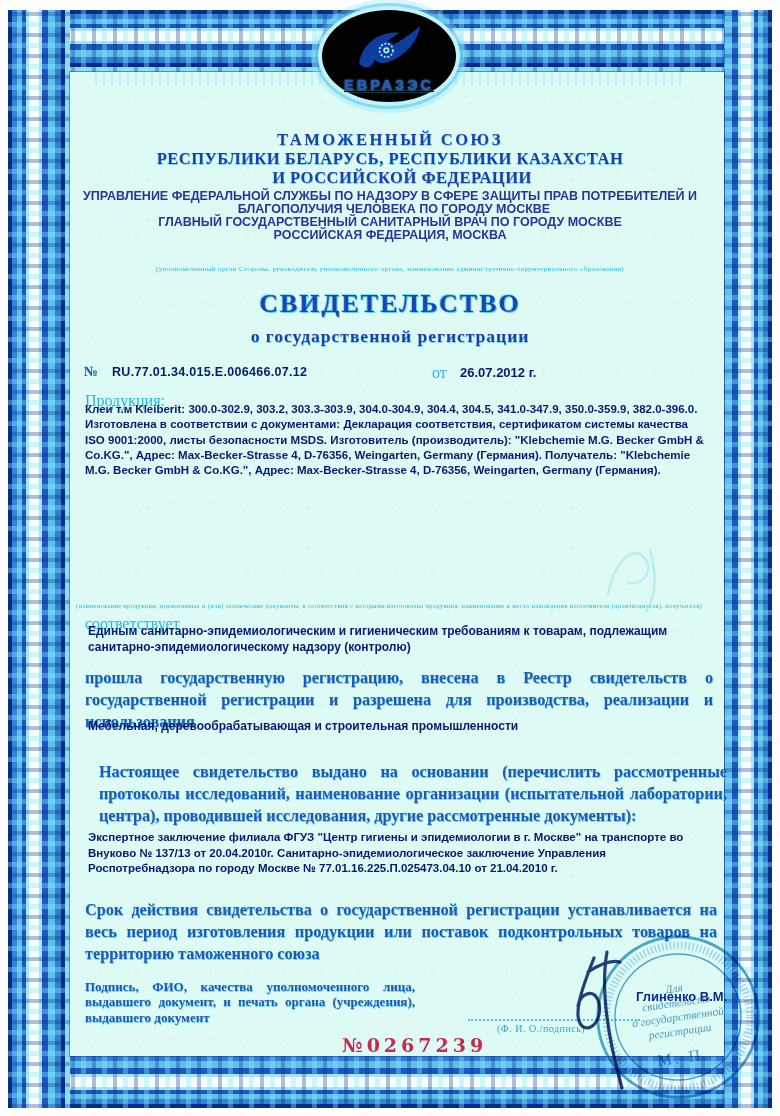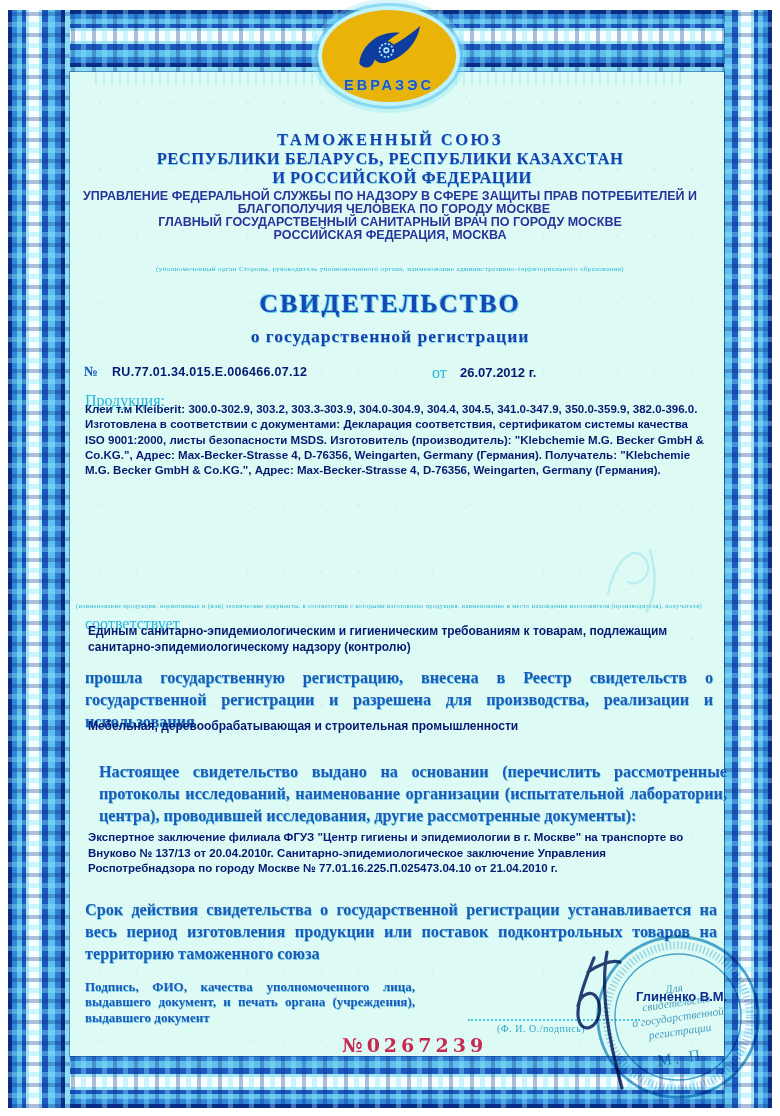--- a/index.html
+++ b/index.html
@@ -39,23 +39,23 @@
     border:1.5px solid rgba(12,44,140,.45); pointer-events:none;
   }
   .top-fringe {
     position:absolute; top:73px; left:95px; right:95px; height:12px; z-index:3;
     background:repeating-linear-gradient(90deg, rgba(100,210,240,.55) 0 2.5px, rgba(0,0,0,0) 2.5px 8px);
     opacity:.5;
   }
   
   .emblem {
     position:absolute; left:322px; top:10px; width:134px; height:92px; z-index:6;
-    background:#eab308; border-radius:50%;
+    background:#000000; border-radius:50%;
     box-shadow:0 0 0 4px #c2f2fc, 0 0 0 7px rgba(70,190,235,.5), 0 0 0 11px rgba(150,230,250,.35);
-    display:flex; flex-direction:column; align-items:center; justify-content:center;
+    display:flex; flex-direction:column; align-items:center; justify-content:center;text-decoration:underline;
   }
   .emblem-logo { width:96px; height:54px; margin-top:2px; }
   .emblem-text {
     font-family:"Liberation Sans", sans-serif; font-weight:bold; font-size:14.5px;
     letter-spacing:3px; color:#1e55c4; margin-top:1px;
     text-shadow:0 0 2px rgba(110,220,245,.9);
   }
   
   .abs { position:absolute; z-index:4; }
   .centered { left:40px; right:40px; text-align:center; }

